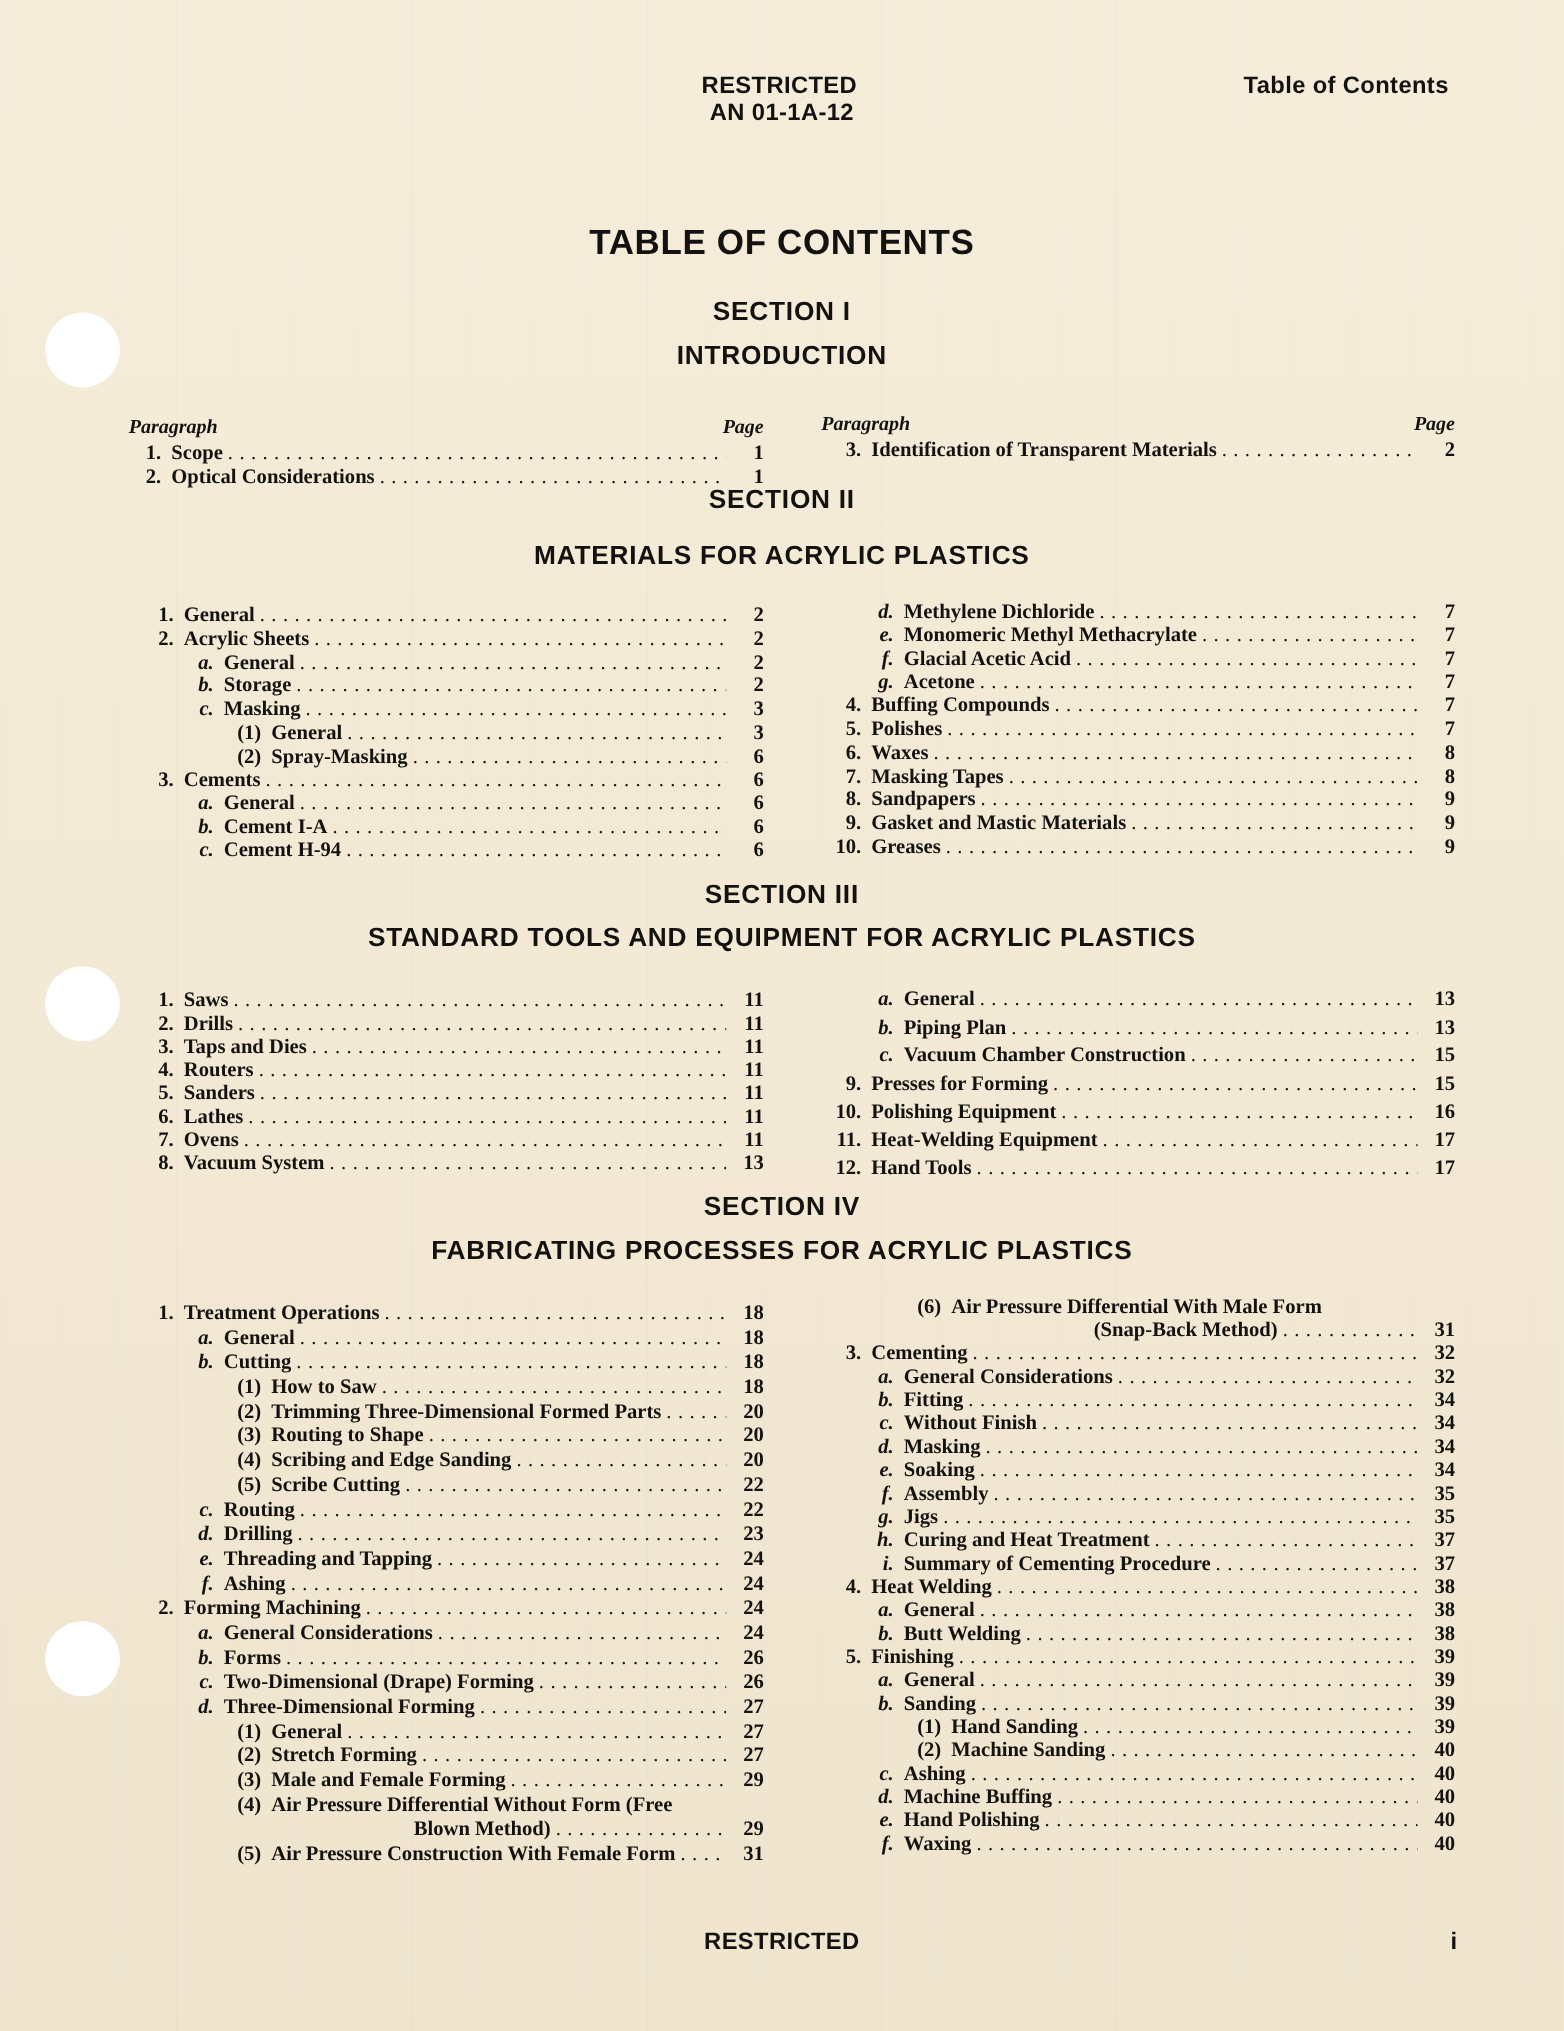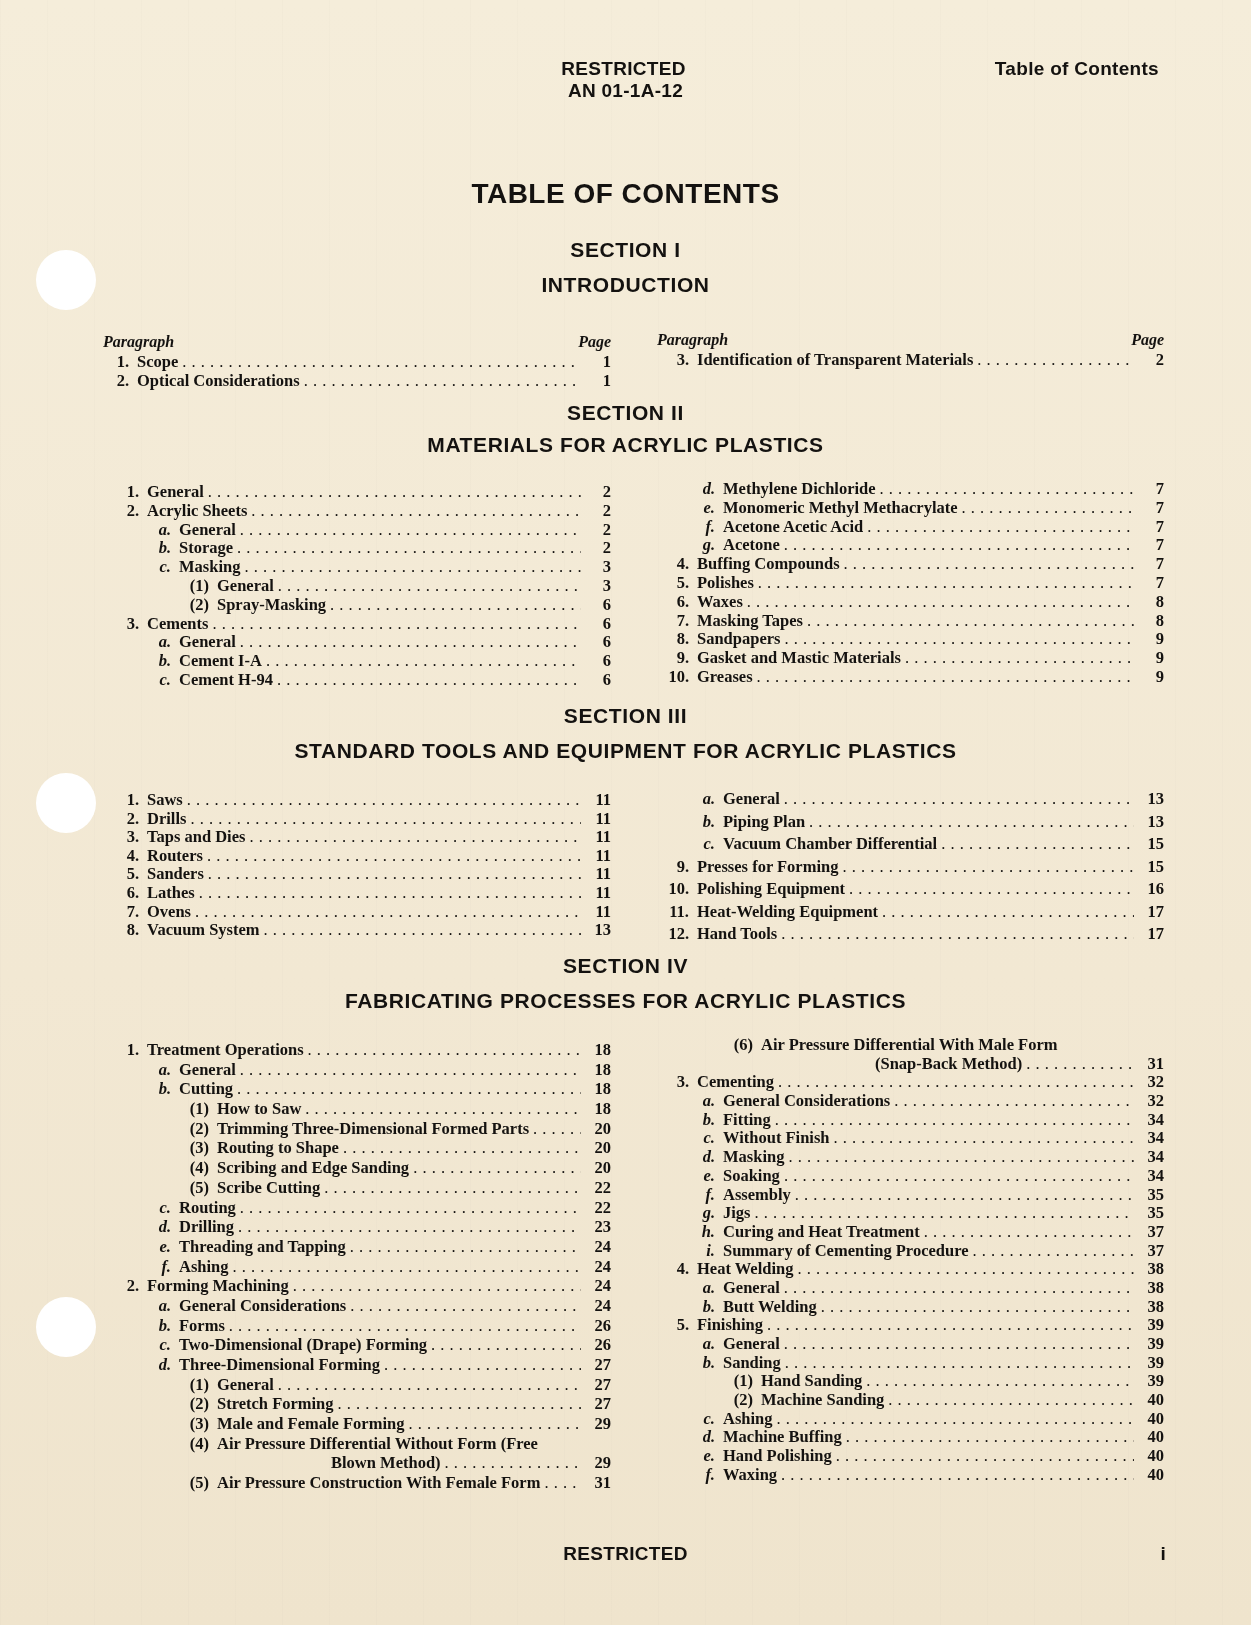--- a/index.html
+++ b/index.html
@@ -106,21 +106,21 @@
     <span>Page</span>
   </div>
 <div class="row lvl1w" style="height: 19px; line-height: 19px;">
       <span class="num">3.</span>
       <span class="label">Identification of Transparent Materials</span>
       <span class="leader"></span>
       <span class="page">2</span>
     </div>
   </div>
 
-<div class="section-num" style="top:401px">SECTION II</div>
+<div class="section-num" style="top:388px">SECTION II</div>
 <div class="section-title" style="top:433px">MATERIALS FOR ACRYLIC PLASTICS</div>
 <div class="col" id="s1L" style="top:470px; left:113px; width:498px">
     <div class="row lvl1" style="height: 18.8px; line-height: 18.8px;">
       <span class="num">1.</span>
       <span class="label">General</span>
       <span class="leader"></span>
       <span class="page">2</span>
     </div>
     <div class="row lvl1" style="height: 18.8px; line-height: 18.8px;">
       <span class="num">2.</span>
@@ -191,21 +191,21 @@
       <span class="page">7</span>
     </div>
     <div class="row lvl2" style="height: 18.8px; line-height: 18.8px;">
       <span class="num italic">e.</span>
       <span class="label">Monomeric Methyl Methacrylate</span>
       <span class="leader"></span>
       <span class="page">7</span>
     </div>
     <div class="row lvl2" style="height: 18.8px; line-height: 18.8px;">
       <span class="num italic">f.</span>
-      <span class="label">Acetone Acetic Acid</span>
+      <span class="label">Glacial Acetic Acid</span>
       <span class="leader"></span>
       <span class="page">7</span>
     </div>
     <div class="row lvl2" style="height: 18.8px; line-height: 18.8px;">
       <span class="num italic">g.</span>
       <span class="label">Acetone</span>
       <span class="leader"></span>
       <span class="page">7</span>
     </div>
     <div class="row lvl1w" style="height: 18.8px; line-height: 18.8px;">
@@ -312,21 +312,21 @@
       <span class="page">13</span>
     </div>
     <div class="row lvl2" style="height: 22.5px; line-height: 22.5px;">
       <span class="num italic">b.</span>
       <span class="label">Piping Plan</span>
       <span class="leader"></span>
       <span class="page">13</span>
     </div>
     <div class="row lvl2" style="height: 22.5px; line-height: 22.5px;">
       <span class="num italic">c.</span>
-      <span class="label">Vacuum Chamber Differential</span>
+      <span class="label">Vacuum Chamber Construction</span>
       <span class="leader"></span>
       <span class="page">15</span>
     </div>
     <div class="row lvl1w" style="height: 22.5px; line-height: 22.5px;">
       <span class="num">9.</span>
       <span class="label">Presses for Forming</span>
       <span class="leader"></span>
       <span class="page">15</span>
     </div>
     <div class="row lvl1w" style="height: 22.5px; line-height: 22.5px;">

